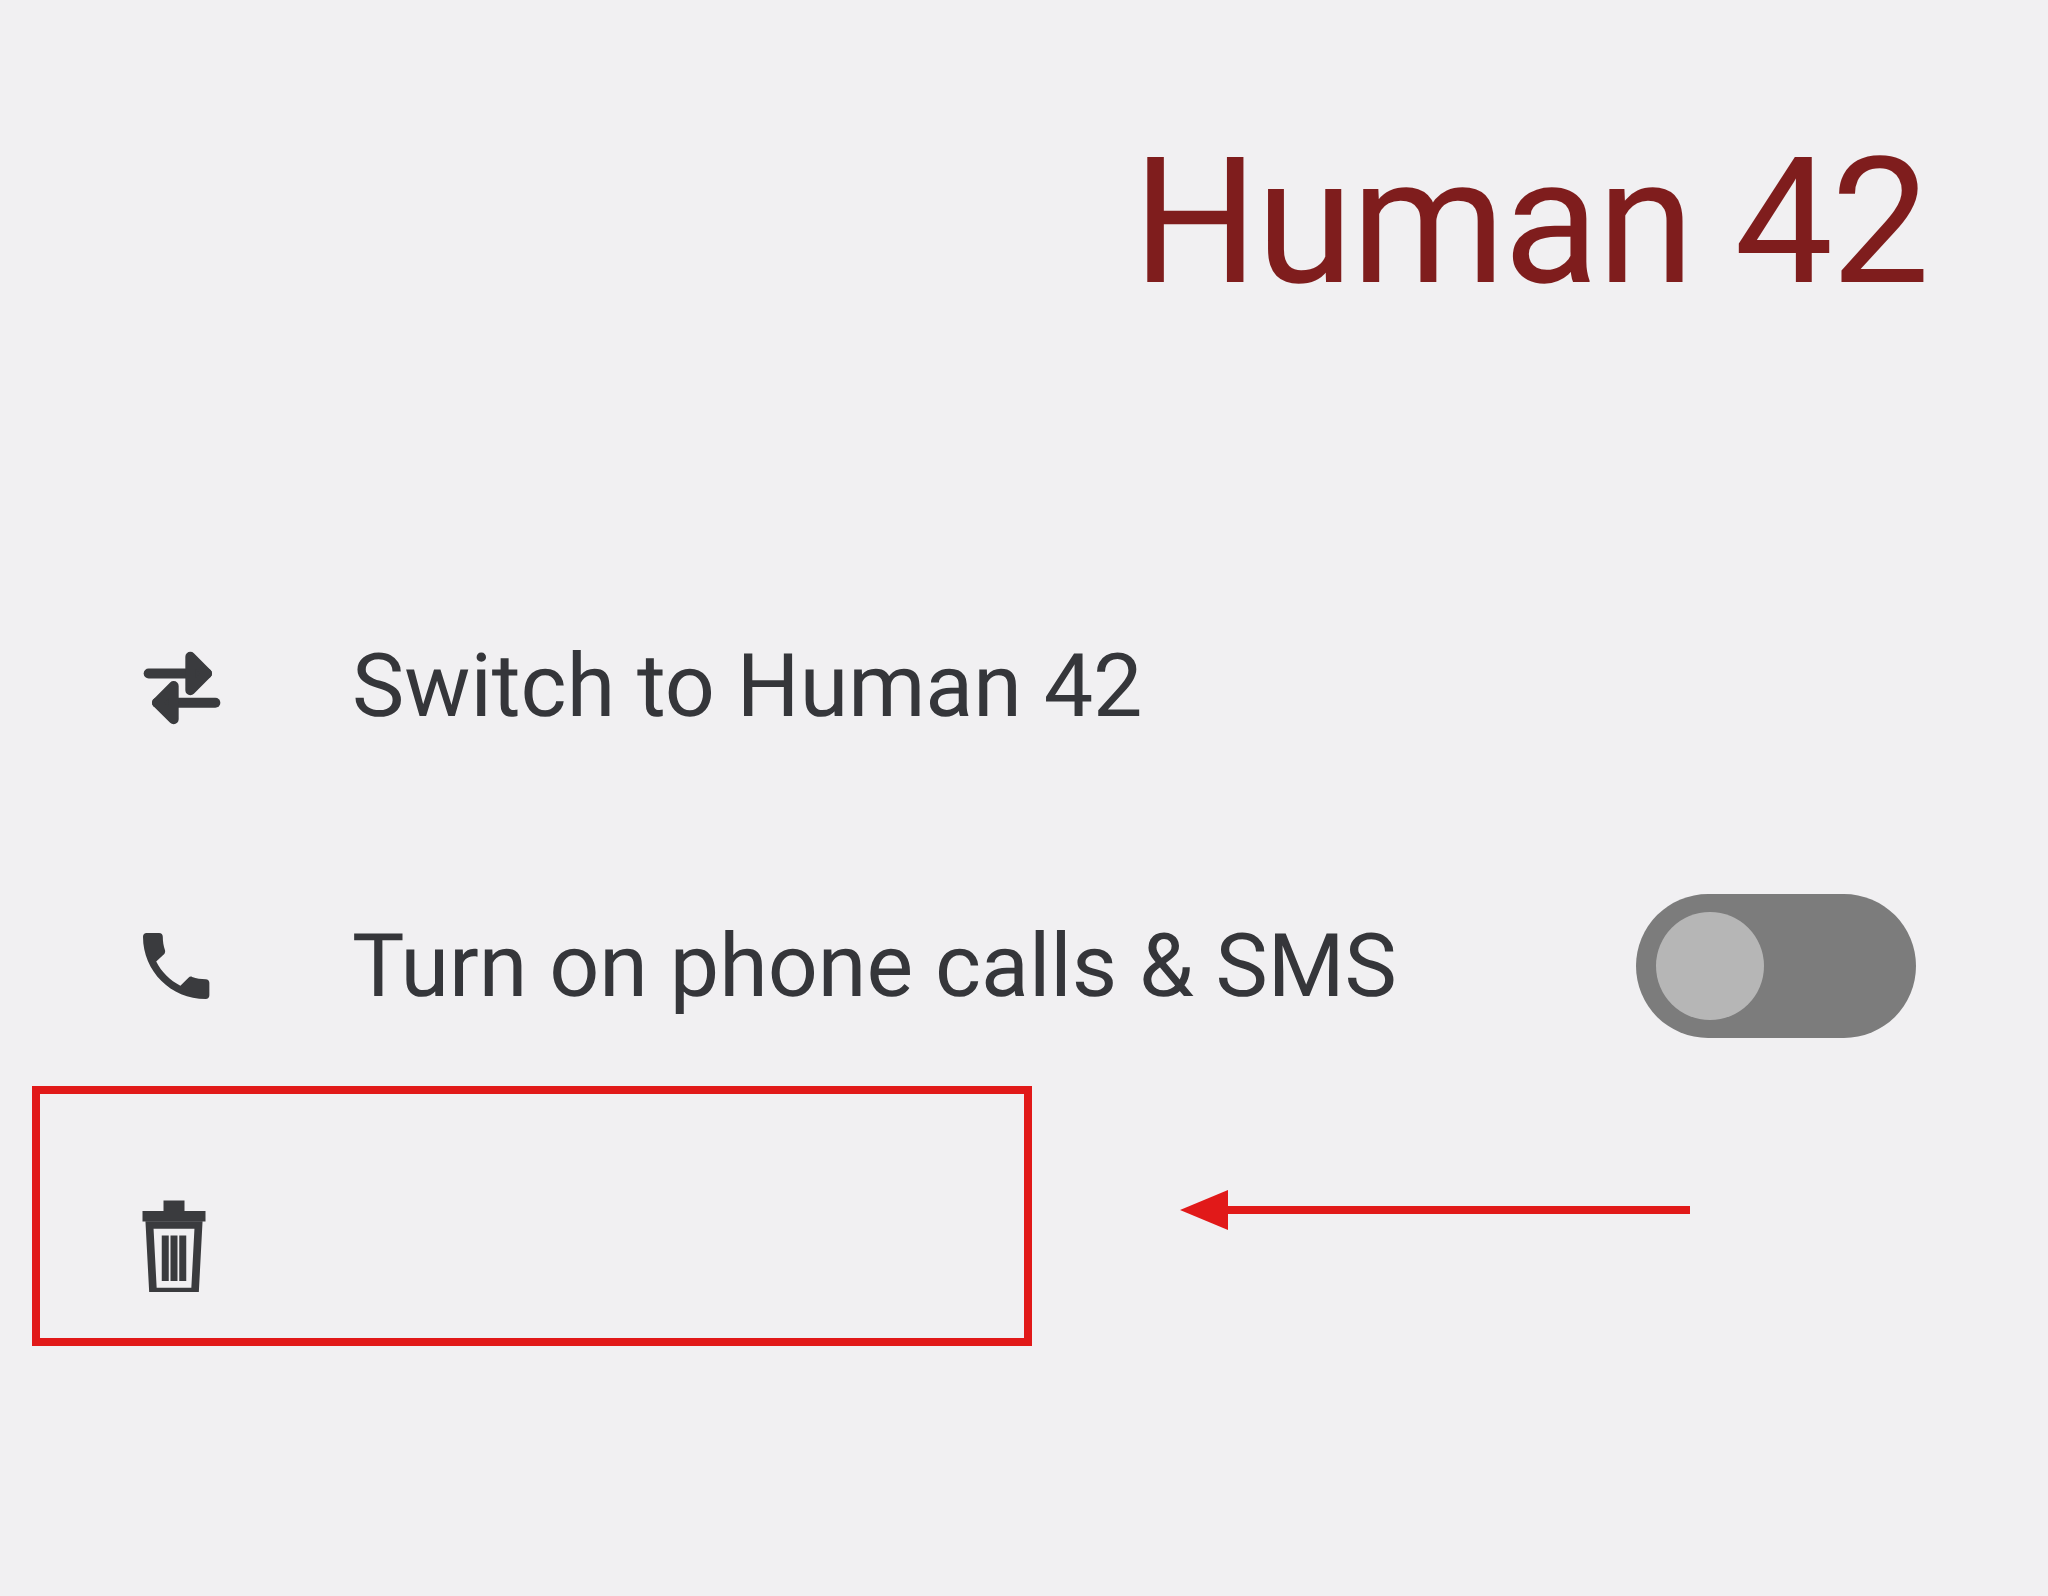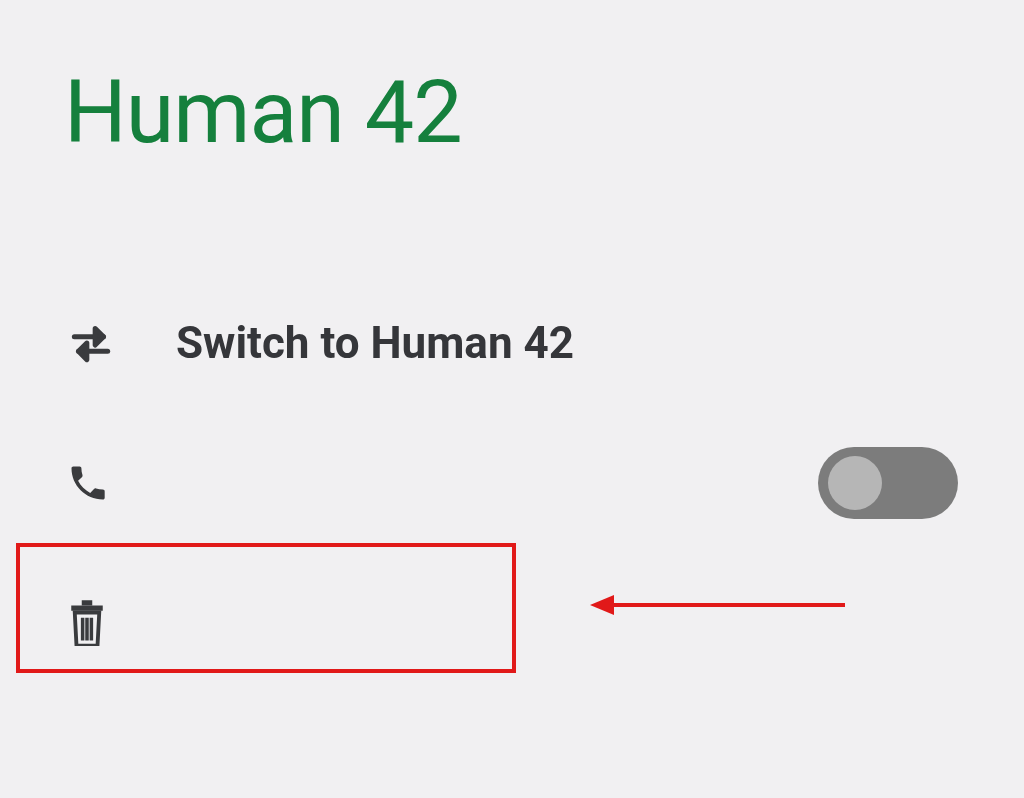--- a/index.html
+++ b/index.html
@@ -8,40 +8,41 @@
     background: #f1f0f2;
     font-family: -apple-system, BlinkMacSystemFont, "Segoe UI", Roboto, "Helvetica Neue", Arial, sans-serif;
     color: #2f3034;
     padding: 60px 60px 60px 60px;
     position: relative;
   }
   .title {
     font-size: 88px;
     font-weight: 400;
     letter-spacing: -1px;
-    color: #15803d;
+    color: #7f1d1d;
     margin-bottom: 110px;
     margin-left: 4px;
+    text-align: right;
   }
   .item {
     display: flex;
     align-items: center;
     height: 140px;
     position: relative;
   }
   .icon-slot {
     width: 55px;
     display: flex;
     align-items: center;
     justify-content: flex-start;
     margin-left: 6px;
   }
   .label {
     font-size: 44px;
-    font-weight: 700;
+    font-weight: 400;
     color: #35363a;
     margin-left: 55px;
   }
   .toggle {
     position: absolute;
     right: 6px;
     width: 140px;
     height: 72px;
     border-radius: 40px;
     background: #7c7c7c;
@@ -82,20 +83,21 @@
   </span>
   <span class="label">Switch to Human 42</span>
 </div>
 
 <div class="item">
   <span class="icon-slot">
     <svg width="44" height="44" viewBox="0 0 24 24" fill="#3a3b3e">
       <path d="M6.6 10.8c1.4 2.8 3.8 5.2 6.6 6.6l2.2-2.2c.3-.3.7-.4 1-.2 1.2.4 2.4.6 3.7.6.6 0 1 .4 1 1V20c0 .6-.4 1-1 1C10.6 21 3 13.4 3 4c0-.6.4-1 1-1h3.4c.6 0 1 .4 1 1 0 1.3.2 2.5.6 3.7.1.4 0 .8-.2 1l-2.2 2.1z"></path>
     </svg>
   </span>
+  <span class="label">Turn on phone calls &amp; SMS</span>
   <div class="toggle">
     <div class="knob"></div>
   </div>
 </div>
 
 <div class="item">
   <span class="icon-slot">
     <svg width="42" height="46" viewBox="0 0 24 26">
       <rect x="3" y="3" width="18" height="3" fill="#3a3b3e"></rect>
       <rect x="9" y="0" width="6" height="3" fill="#3a3b3e"></rect>

